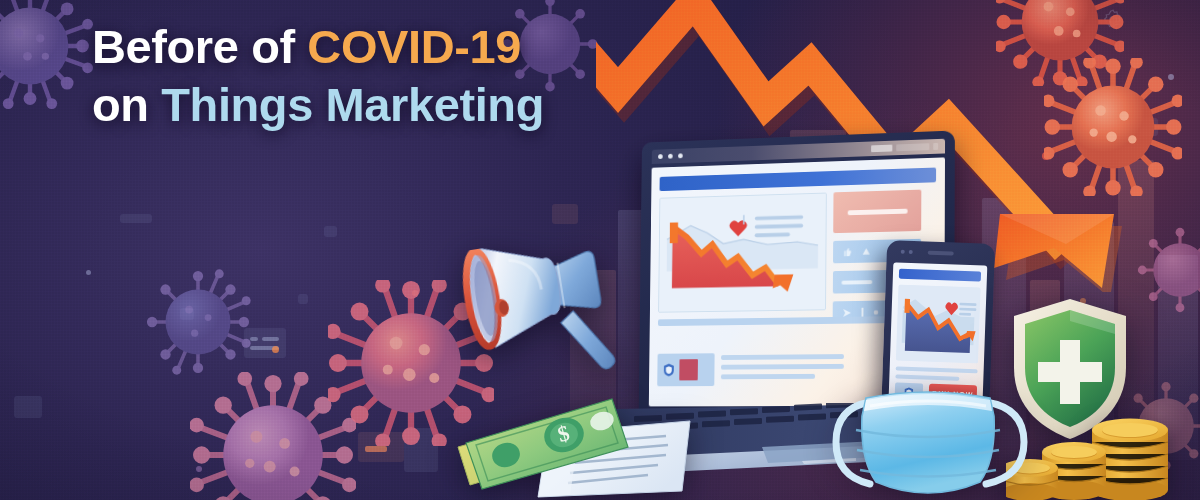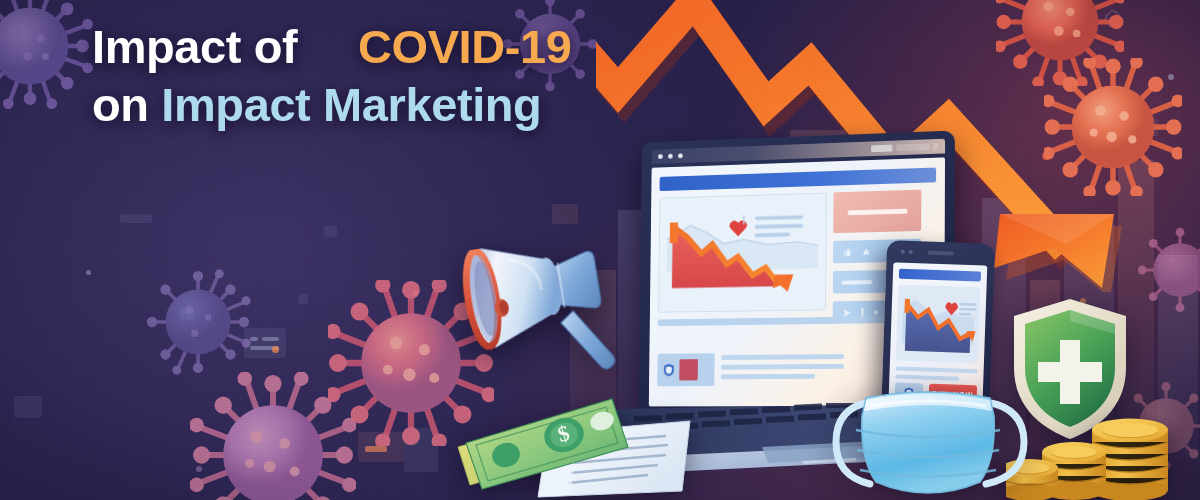--- a/index.html
+++ b/index.html
@@ -40,21 +40,21 @@
   
   .virus{position:absolute;}
 
   
   .arrow{position:absolute;left:596px;top:-8px;width:604px;height:300px;}
 
   
   .copy{position:absolute;left:92px;top:18px;width:560px;z-index:8;}
   .h1{font-size:47px;line-height:1.24;font-weight:bold;color:#ffffff;
       letter-spacing:-.4px;text-shadow:0 3px 14px rgba(12,6,30,.75);margin:0;}
-  .h1 .covid{color:#f6a94e;margin-left:48px;}
+  .h1 .covid{color:#f6a94e;}
   .h1 .dm{color:#aedaee;}
   .h1 .l2{display:block;}
   .subbox{margin-top:26px;display:inline-block;border:1.6px solid rgba(206,206,232,.72);
       padding:12px 22px 13px;background:rgba(52,44,96,.30);}
   .sub{font-size:18.5px;color:#f1f0f8;letter-spacing:.15px;white-space:nowrap;
       text-shadow:0 2px 8px rgba(10,5,25,.6);}
 
   
   .mega{position:absolute;left:455px;top:240px;width:170px;height:145px;z-index:9;
         transform:rotate(-9deg);filter:drop-shadow(0 8px 16px rgba(8,4,22,.55));}
@@ -491,22 +491,22 @@
 
     <path d="M-84 -24 L22 98 L98 10 L170 112 L214 72 L300 176 L352 128 L470 258" fill="none" stroke="url(#ag)" stroke-width="30" stroke-linejoin="miter"></path>
 
     <polygon points="412,228 520,228 508,300 462,262 404,282" fill="url(#agd)" opacity=".35" transform="translate(6,6)"></polygon>
     <polygon points="404,222 518,222 506,296 458,256 398,276" fill="url(#ag)"></polygon>
     <polygon points="404,222 518,222 470,252" fill="#ffffff" opacity=".10"></polygon>
   </svg>
 
   <div class="copy">
     <h1 class="h1">
-      <span>Impact of </span><span class="covid">COVID-19</span>
-      <span class="l2"><span>on </span><span class="dm">Impact Marketing</span></span>
+      <span>Before of </span><span class="covid">COVID-19</span>
+      <span class="l2"><span>on </span><span class="dm">Things Marketing</span></span>
     </h1>
   </div>
 
   <svg class="mega" viewBox="0 0 170 145">
     <defs>
       <linearGradient id="mgCone" x1="0" y1="0" x2="1" y2="0.4">
         <stop offset="0" stop-color="#8f9fd2"></stop>
           <stop offset=".38" stop-color="#f2f5fb"></stop>
           <stop offset=".72" stop-color="#cfe1f3"></stop>
           <stop offset="1" stop-color="#7fa8d8"></stop>

